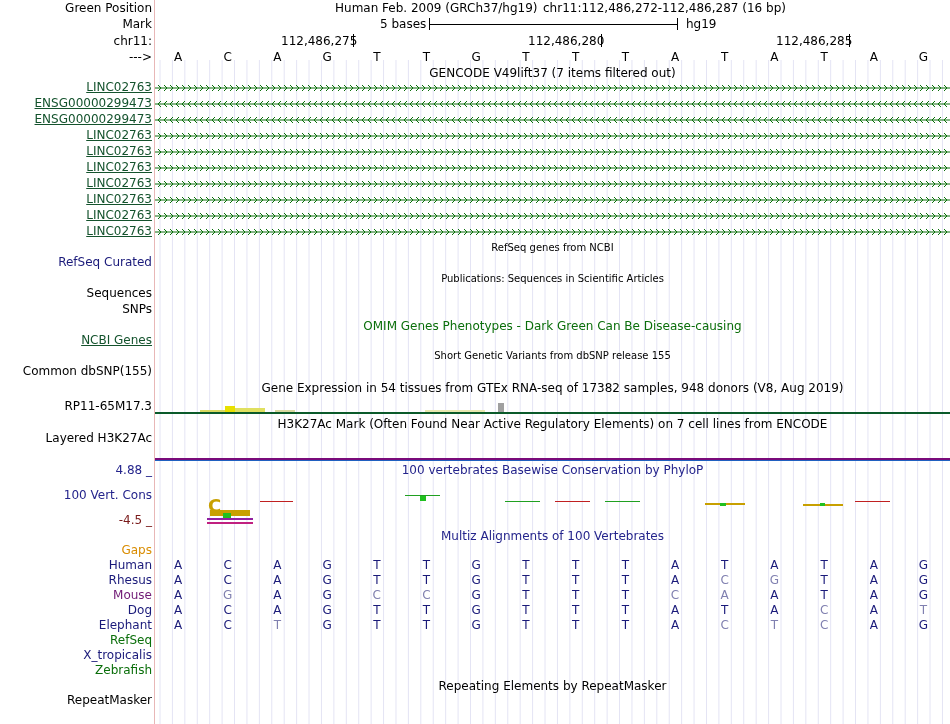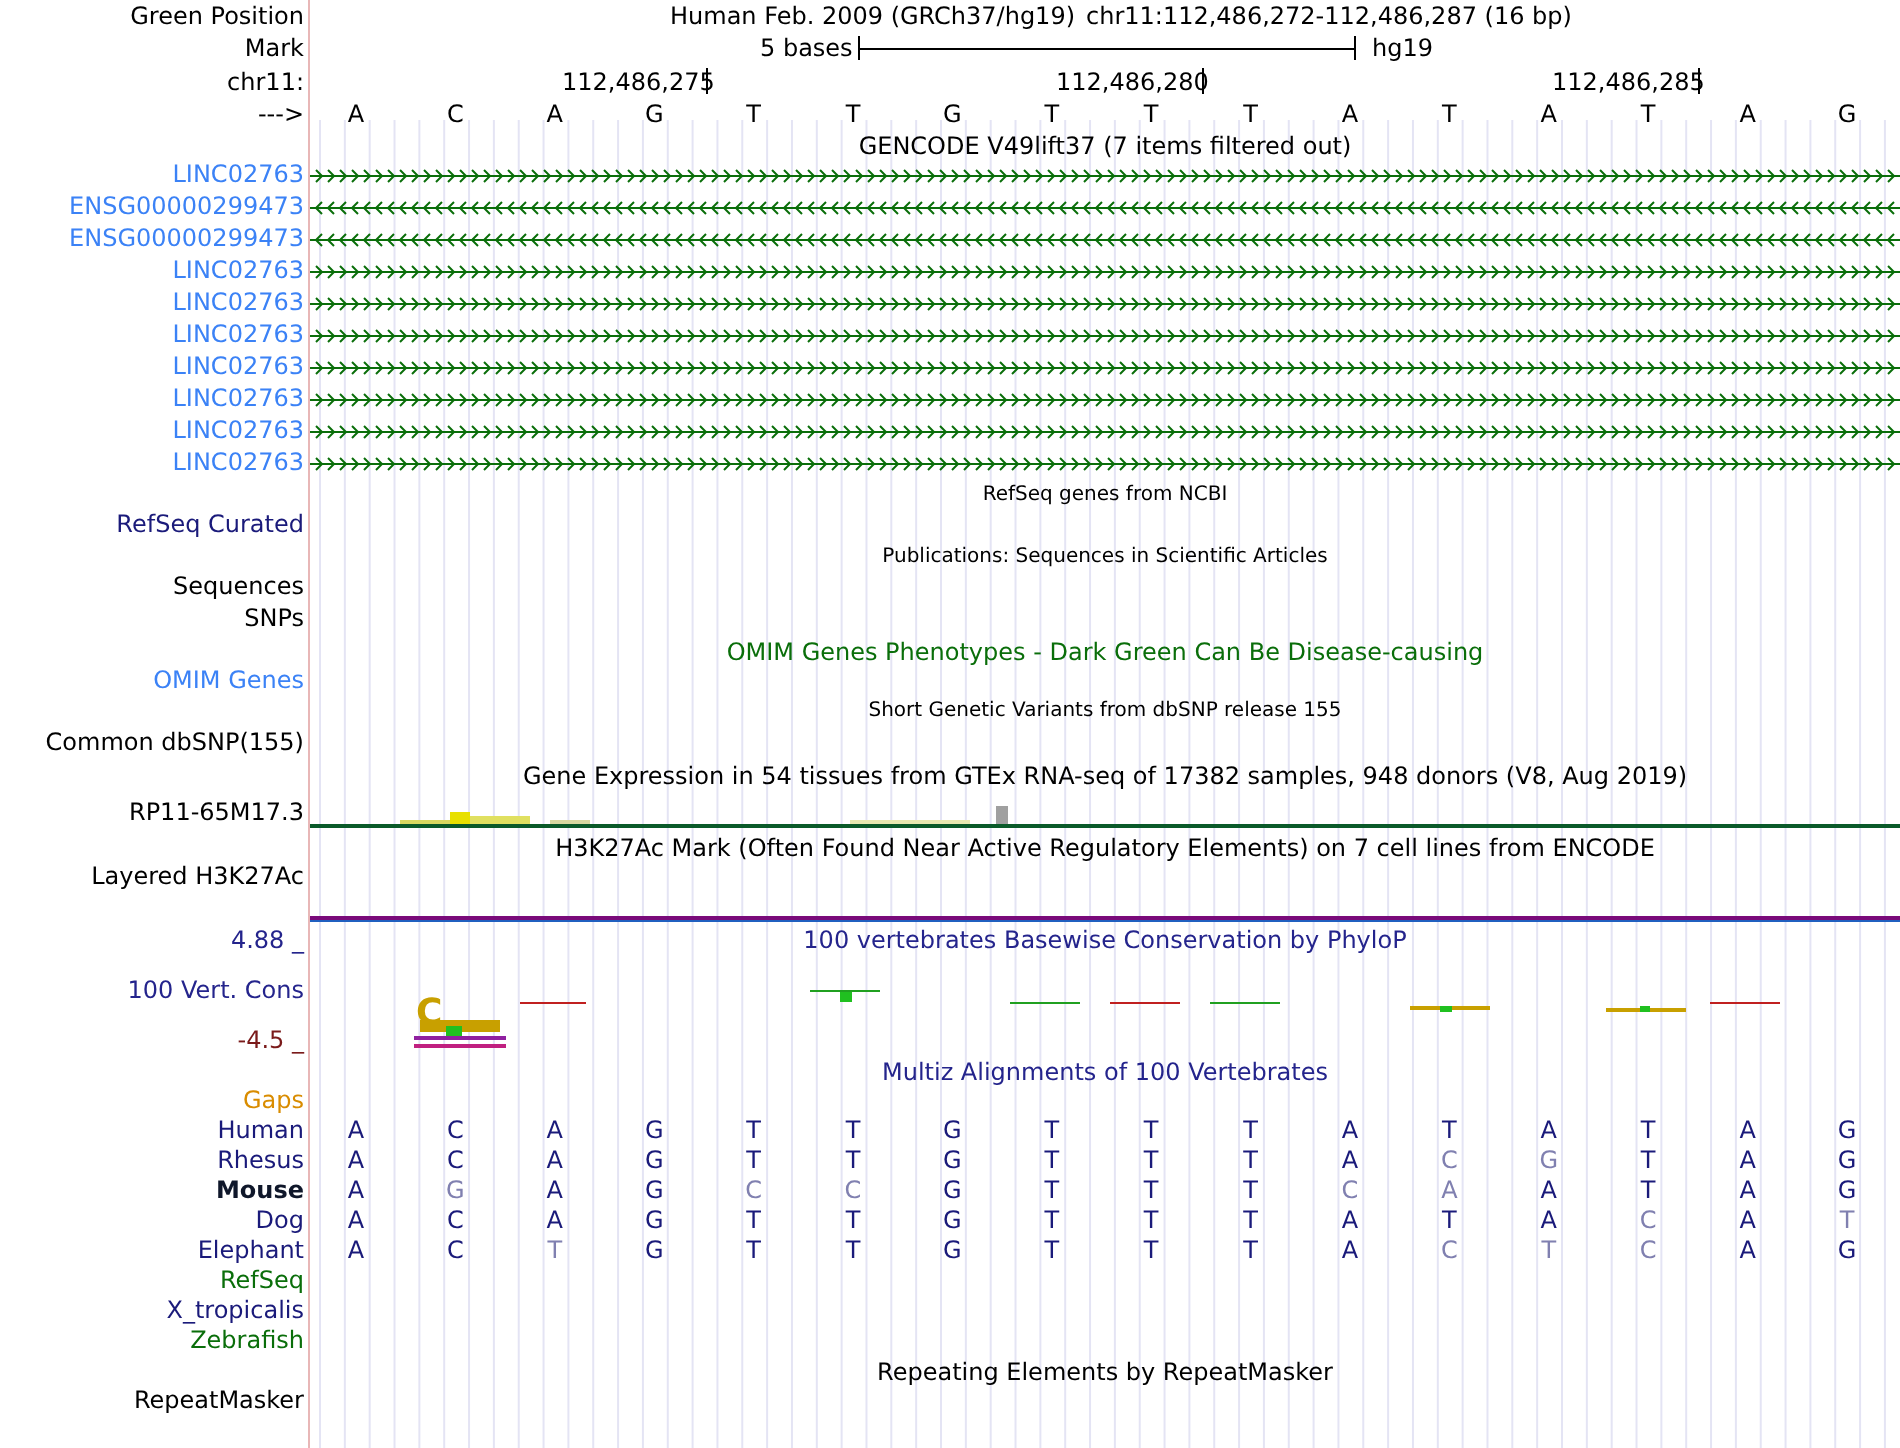--- a/index.html
+++ b/index.html
@@ -1,19 +1,19 @@
 <!DOCTYPE html>
 <html><head>
 <meta charset="utf-8">
 <style>
   html,body{margin:0;padding:0;background:#fff;}
   body{width:950px;height:724px;position:relative;overflow:hidden;font-family:"DejaVu Sans","Liberation Sans",sans-serif;font-size:12px;color:#000;}
   .abs{position:absolute;white-space:nowrap;}
   .lbl{position:absolute;right:798px;text-align:right;white-space:nowrap;font-size:12px;}
-  .lbl-green{color:#3b82f6;}
+  .lbl-green{color:#14532d;text-decoration:underline;}
   .lbl-navy{color:#1a1a7a;}
   .lbl-darkblue{color:#24248c;}
   .lbl-orange{color:#d98c00;}
   #vlines{position:absolute;left:155px;top:0;width:795px;height:724px;pointer-events:none;}
   .sep{position:absolute;left:154px;top:0;width:1px;height:724px;background:#e8b7b7;}
   .center{position:absolute;left:155px;width:795px;text-align:center;white-space:nowrap;}
   .small{font-size:10px;}
   .base{position:absolute;width:20px;text-align:center;font-size:12px;}
   .genebar{position:absolute;left:155px;width:795px;height:16px;}
 </style>
@@ -1491,21 +1491,21 @@
   </div>
 
 <div class="center small" style="top:242px">RefSeq genes from NCBI</div>
 <div class="lbl lbl-navy" style="top:255px">RefSeq Curated</div>
 
 <div class="center small" style="top:273px">Publications: Sequences in Scientific Articles</div>
 <div class="lbl" style="top:286px">Sequences</div>
 <div class="lbl" style="top:302px">SNPs</div>
 
 <div class="center" style="top:319px;color:#0a6e0a">OMIM Genes Phenotypes - Dark Green Can Be Disease-causing</div>
-<div class="lbl lbl-green" style="top:333px">OMIM Genes</div>
+<div class="lbl lbl-green" style="top:333px">NCBI Genes</div>
 
 <div class="center small" style="top:350px">Short Genetic Variants from dbSNP release 155</div>
 <div class="lbl" style="top:364px">Common dbSNP(155)</div>
 
 <div class="center" style="top:381px">Gene Expression in 54 tissues from GTEx RNA-seq of 17382 samples, 948 donors (V8, Aug 2019)</div>
 <div class="lbl" style="top:399px">RP11-65M17.3</div>
 <svg class="abs" style="left:155px;top:400px;" width="795" height="14">
   <rect x="45" y="10" width="25" height="3" fill="#d8d860"></rect>
   <rect x="70" y="6" width="10" height="7" fill="#e8e000"></rect>
   <rect x="80" y="8" width="30" height="5" fill="#e0e060"></rect>
@@ -1573,21 +1573,21 @@
     <div class="base" style="left: 466.2px; top: 573px; color: rgb(26, 26, 122);">G</div>
     <div class="base" style="left: 515.9px; top: 573px; color: rgb(26, 26, 122);">T</div>
     <div class="base" style="left: 565.6px; top: 573px; color: rgb(26, 26, 122);">T</div>
     <div class="base" style="left: 615.3px; top: 573px; color: rgb(26, 26, 122);">T</div>
     <div class="base" style="left: 665px; top: 573px; color: rgb(26, 26, 122);">A</div>
     <div class="base" style="left: 714.7px; top: 573px; color: rgb(128, 128, 176);">C</div>
     <div class="base" style="left: 764.4px; top: 573px; color: rgb(128, 128, 176);">G</div>
     <div class="base" style="left: 814.1px; top: 573px; color: rgb(26, 26, 122);">T</div>
     <div class="base" style="left: 863.8px; top: 573px; color: rgb(26, 26, 122);">A</div>
     <div class="base" style="left: 913.5px; top: 573px; color: rgb(26, 26, 122);">G</div>
-    <div class="lbl" style="top: 588px; color: #0f172a; font-weight: bold;">Mouse</div>
+    <div class="lbl" style="top: 588px; color: #701a75;">Mouse</div>
     <div class="base" style="left: 168px; top: 588px; color: rgb(26, 26, 122);">A</div>
     <div class="base" style="left: 217.7px; top: 588px; color: rgb(128, 128, 176);">G</div>
     <div class="base" style="left: 267.4px; top: 588px; color: rgb(26, 26, 122);">A</div>
     <div class="base" style="left: 317.1px; top: 588px; color: rgb(26, 26, 122);">G</div>
     <div class="base" style="left: 366.8px; top: 588px; color: rgb(128, 128, 176);">C</div>
     <div class="base" style="left: 416.5px; top: 588px; color: rgb(128, 128, 176);">C</div>
     <div class="base" style="left: 466.2px; top: 588px; color: rgb(26, 26, 122);">G</div>
     <div class="base" style="left: 515.9px; top: 588px; color: rgb(26, 26, 122);">T</div>
     <div class="base" style="left: 565.6px; top: 588px; color: rgb(26, 26, 122);">T</div>
     <div class="base" style="left: 615.3px; top: 588px; color: rgb(26, 26, 122);">T</div>

